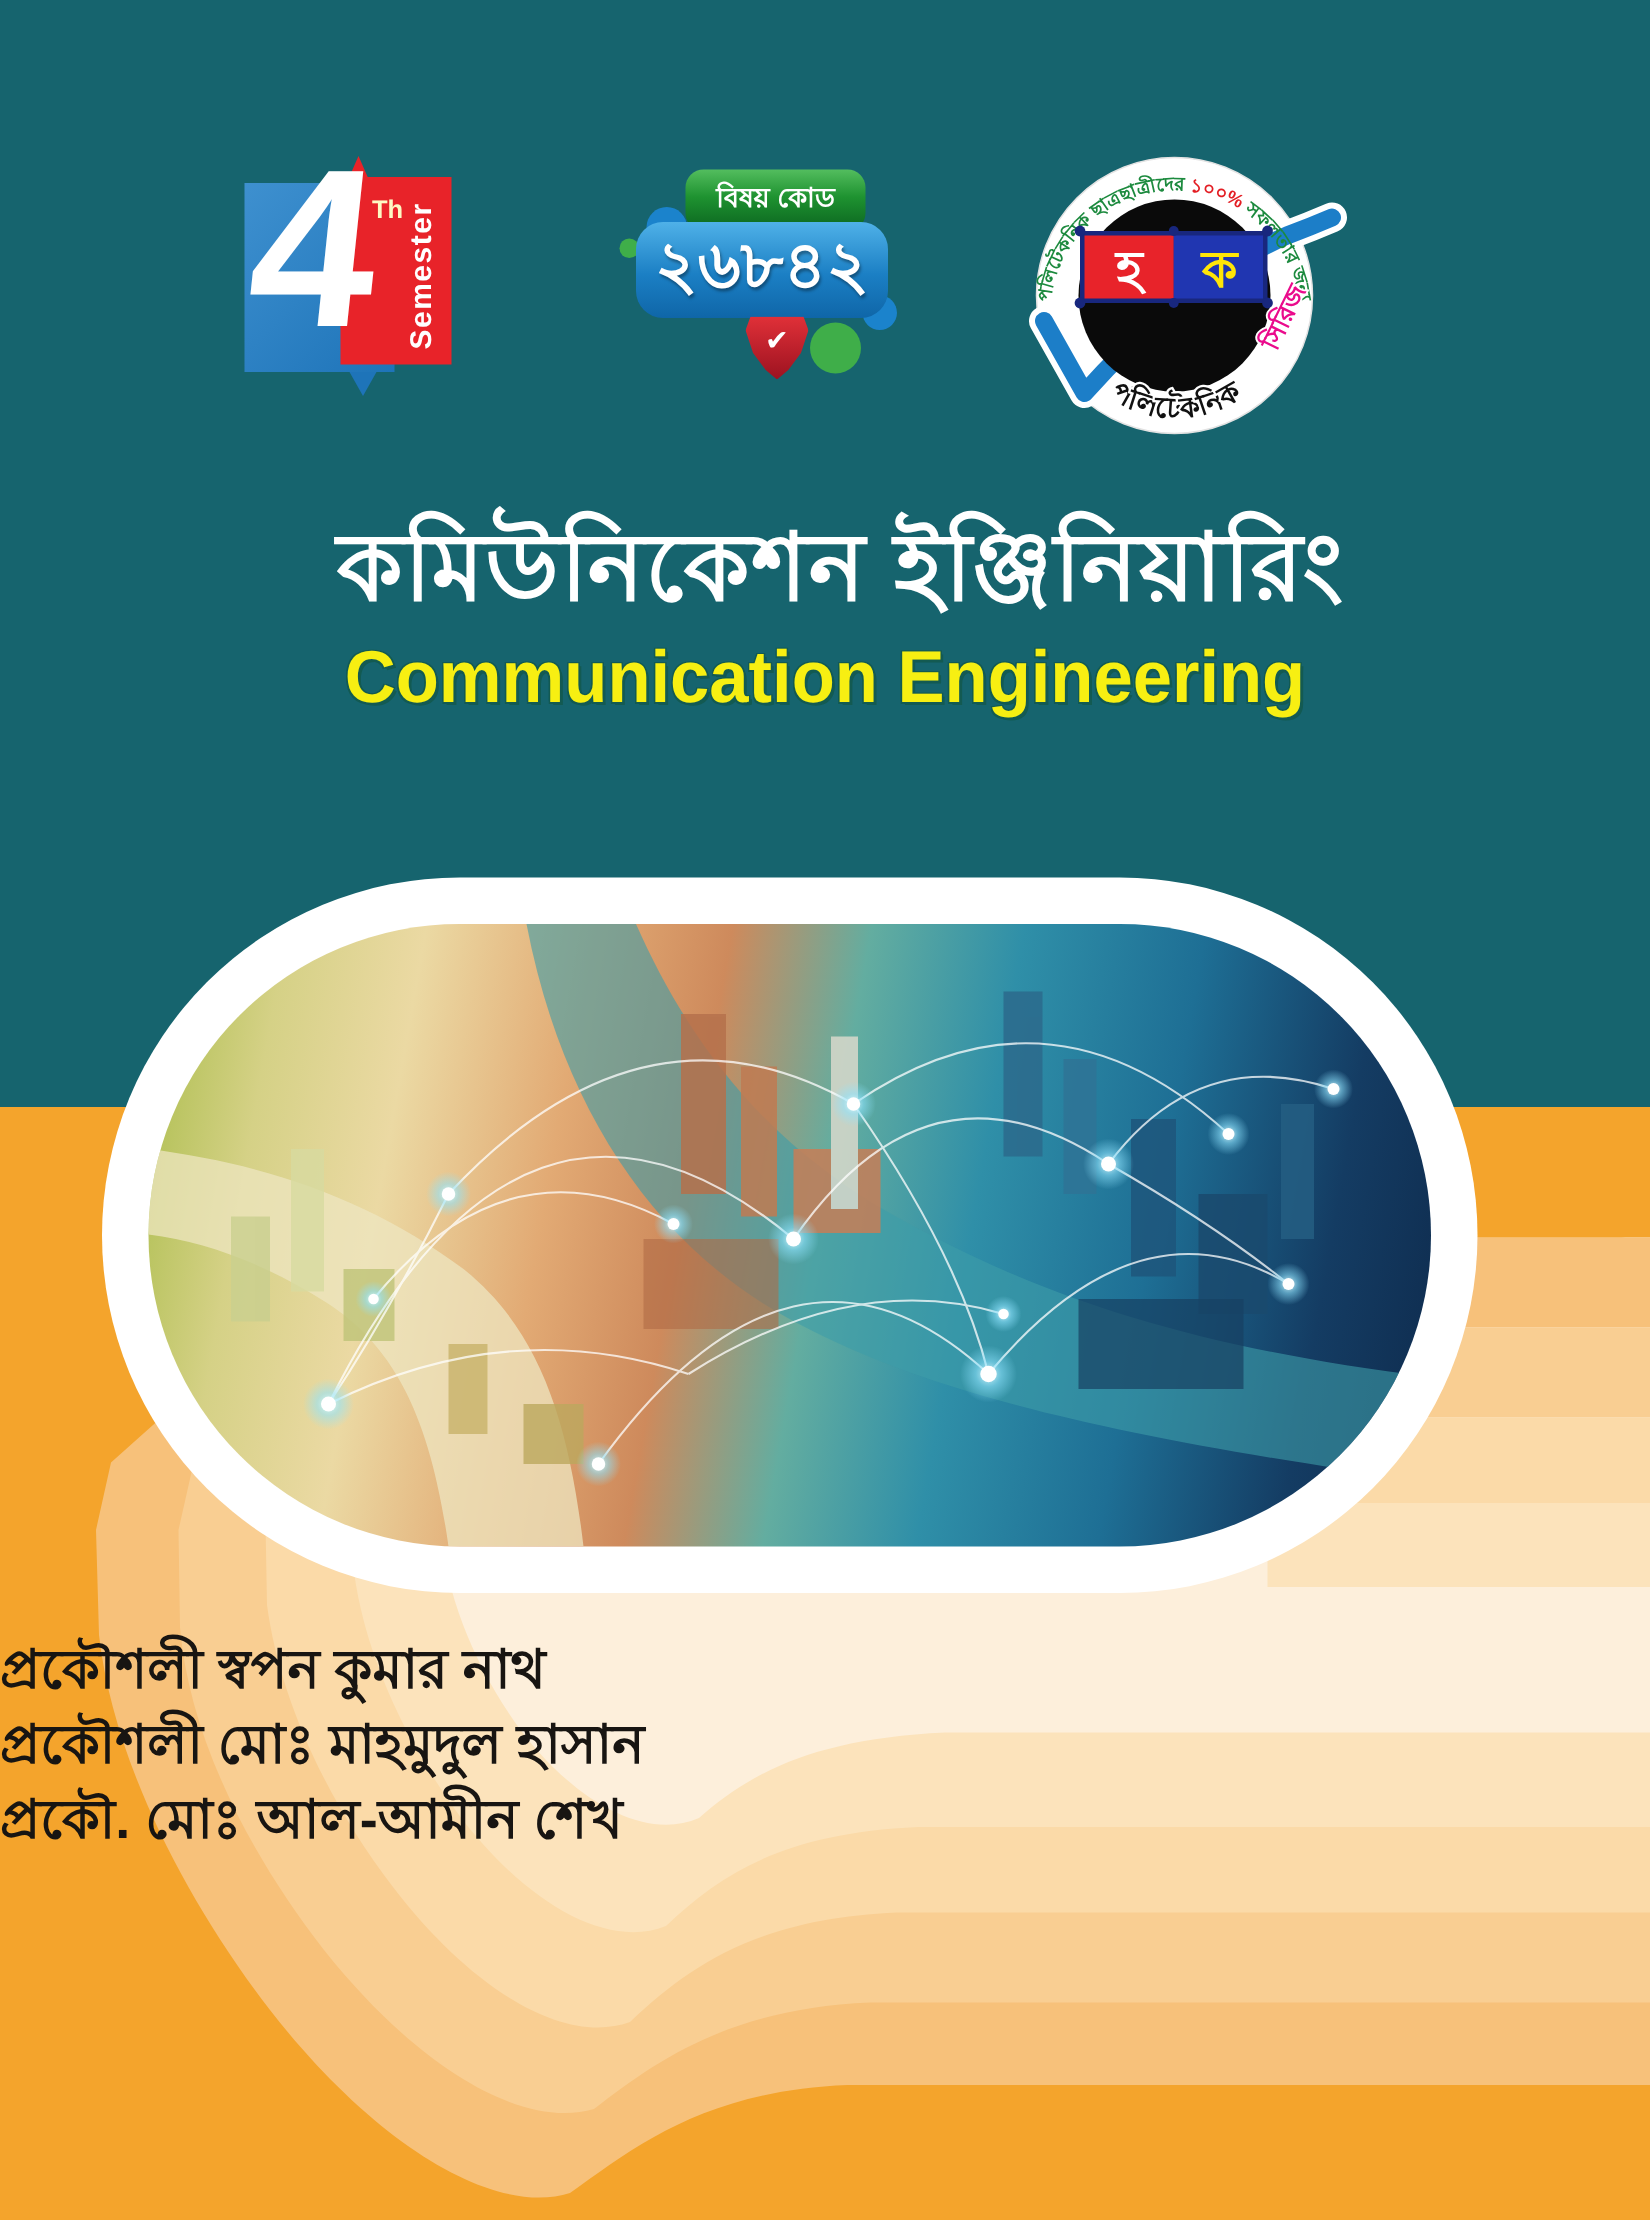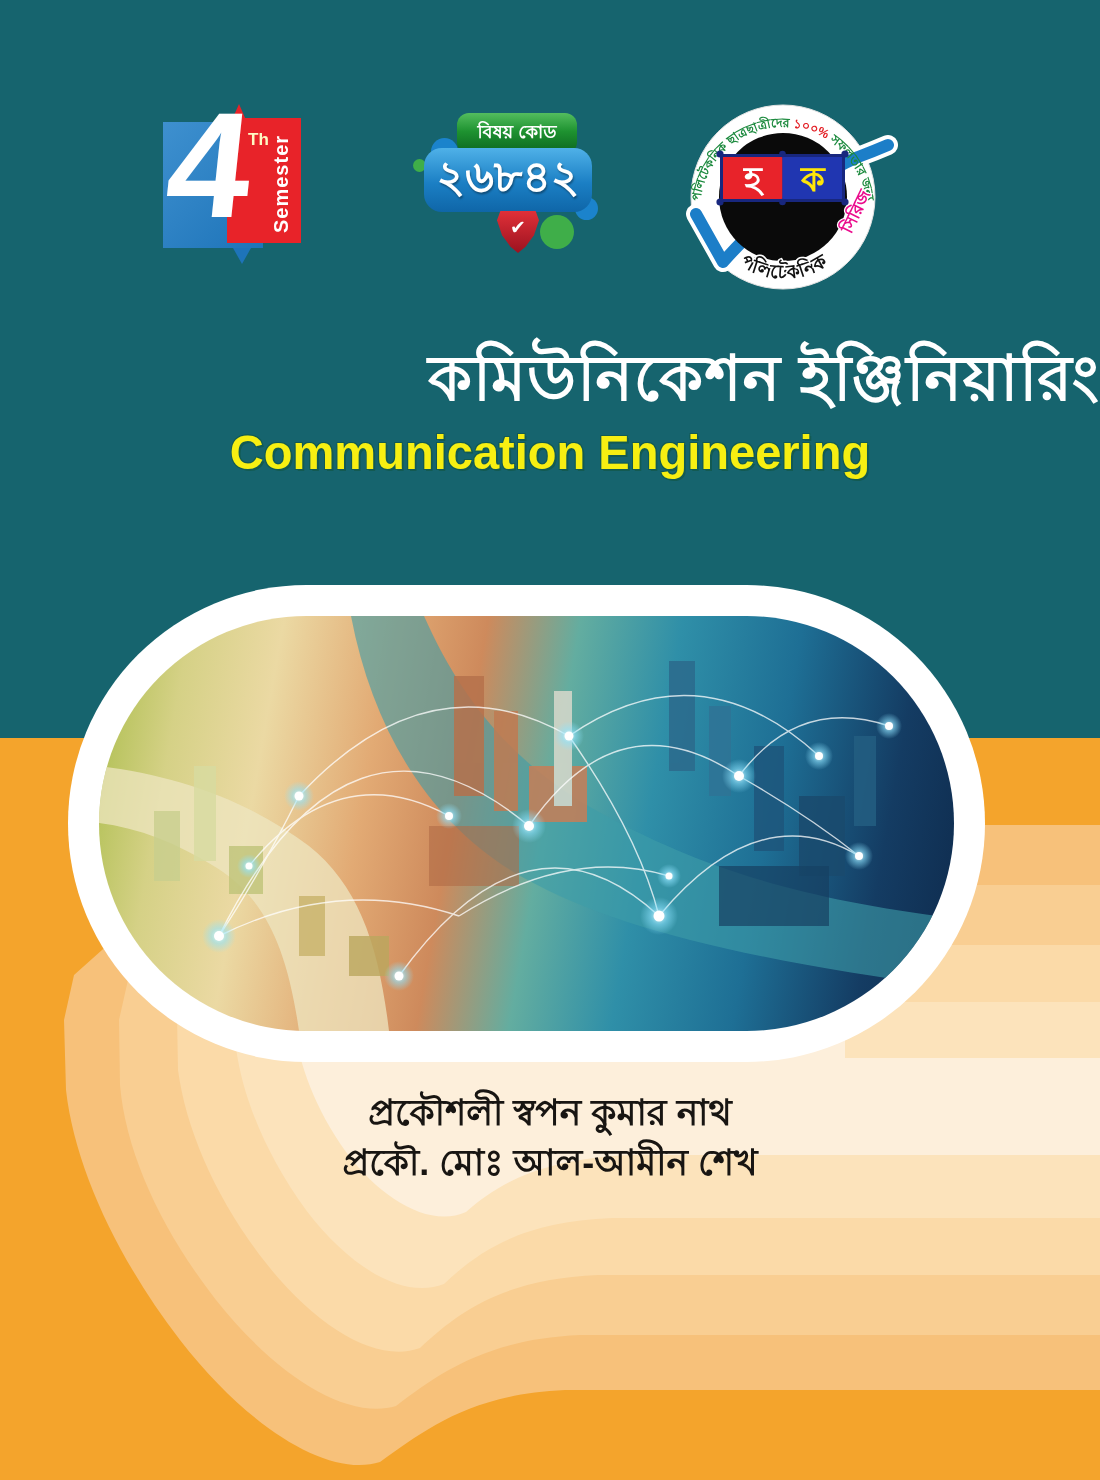--- a/index.html
+++ b/index.html
@@ -47,27 +47,27 @@
   .codebadge .blue-rect{ position:absolute; left:9px; top:43px; width:168px; height:64px; border-radius:18px;
     background:linear-gradient(180deg,#4FB1E8 0%,#1B7FC4 55%,#0F66A8 100%);
     display:flex; align-items:center; justify-content:center; color:#fff; font-size:44px; font-weight:700; text-shadow:1px 2px 2px rgba(0,0,0,.35); }
   .codebadge .drop{ position:absolute; left:82px; top:106px; width:42px; height:42px;
     background:linear-gradient(180deg,#E03038,#9C1220);
     clip-path:polygon(8% 0,92% 0,100% 22%,88% 58%,68% 85%,50% 100%,32% 85%,12% 58%,0 22%);
     display:flex; align-items:flex-start; justify-content:center; color:#fff; font-size:19px; font-weight:700; padding-top:5px; }
   
   .logo{ position:absolute; left:675px; top:90px; width:228px; height:212px; }
   
-  .title-bn{ position:absolute; left:0; top:330px; width:1100px; text-align:right; color:#fff;
+  .title-bn{ position:absolute; left:0; top:330px; width:1100px; text-align:center; color:#fff;
     font-size:63px; font-weight:800; letter-spacing:1px;padding-left:21px; }
   .title-en{ position:absolute; left:0; top:424px; width:1100px; text-align:center; color:#F7EF12;
     font-size:49px; font-weight:800; transform:scaleX(.96);
     text-shadow:2px 2px 0 #135A52,-1px -1px 0 #135A52,1px -1px 0 #135A52,-1px 1px 0 #135A52; }
   
-  .authors{ position:absolute; left:0; top:1088px; width:1100px; text-align:center; color:#181512;
+  .authors{ position:absolute; left:0; top:1088px; width:1100px; text-align:left; color:#181512;
     font-size:36px; font-weight:700; line-height:50px; }
   .authors div{ white-space:nowrap; }
 </style>
 </head>
 <body>
 
 <div class="cover">
 
   <div class="bottom-section"></div>
 
@@ -257,16 +257,17 @@
       </textPath>
     </text>
     <text x="186" y="124" font-size="17" font-weight="bold" fill="#EA0B8C" stroke="#FFFFFF" stroke-width="2.5" paint-order="stroke" text-anchor="middle" transform="rotate(-64 186 124)">সিরিজ</text>
   </svg>
 
   <div class="title-bn">কমিউনিকেশন ইঞ্জিনিয়ারিং</div>
   <div class="title-en">Communication Engineering</div>
 
   <div class="authors">
     <div>প্রকৌশলী স্বপন কুমার নাথ</div>
+    <div>প্রকৌশলী মোঃ মাহমুদুল হাসান</div>
     <div>প্রকৌ. মোঃ আল-আমীন শেখ</div>
   </div>
 
 </div>
 
 </body></html>

